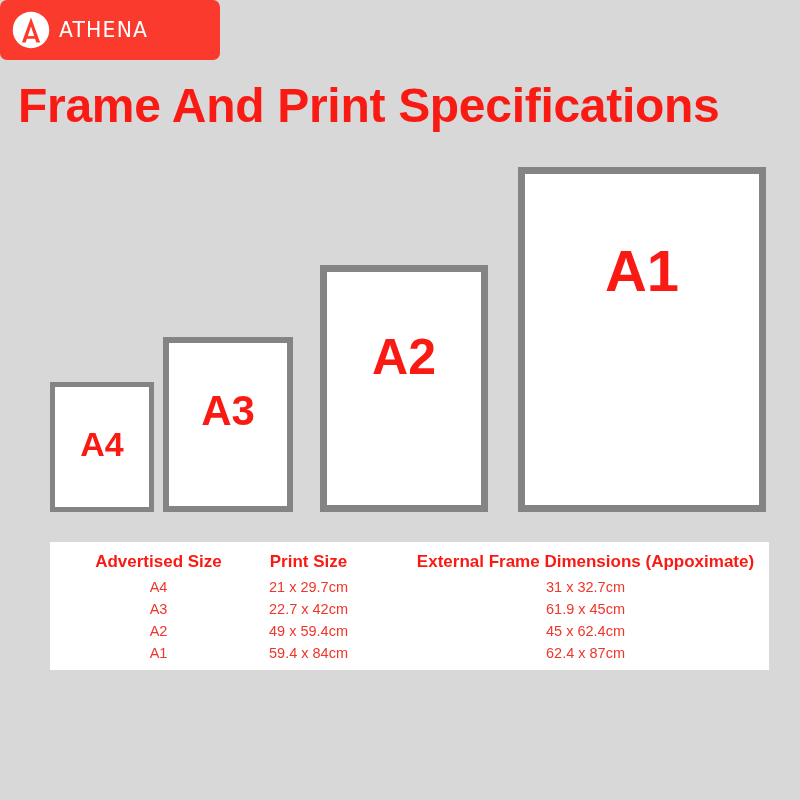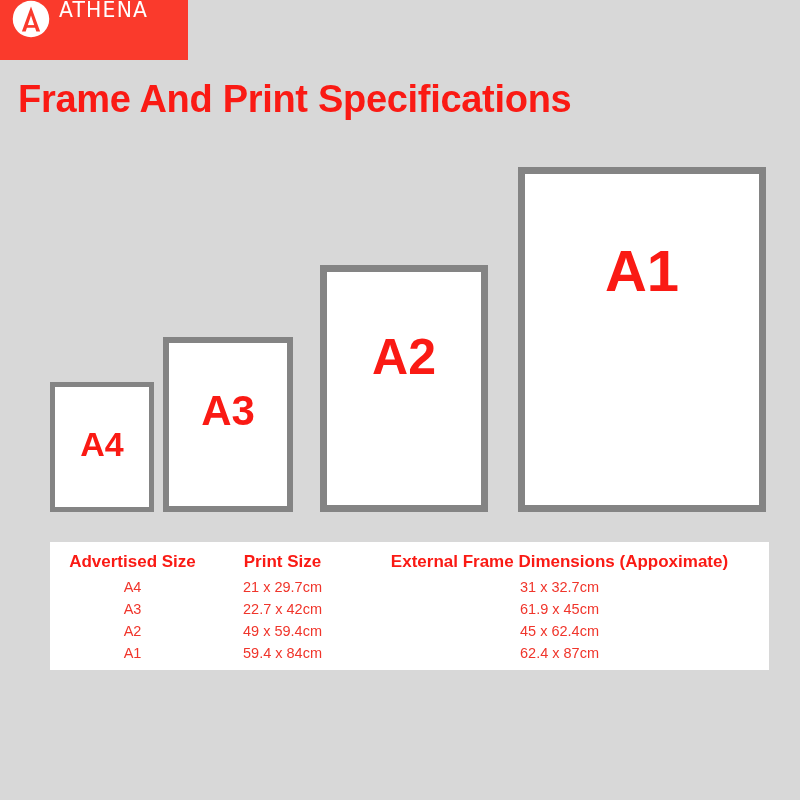--- a/index.html
+++ b/index.html
@@ -13,24 +13,26 @@
     font-family: "Liberation Sans", sans-serif;
     overflow: hidden;
     position: relative;
   }
 
   
   #header-bar {
     position: absolute;
     left: 0;
     top: 0;
-    width: 188px;
+    width: 220px;
     height: 60px;
     background: #fa3a2c;
     display: flex;
+    align-items: center;
+    border-radius: 7px;
   }
   #brand-logo-mark {
     width: 38px;
     height: 38px;
     margin-left: 12px;
     flex: 0 0 auto;
   }
   #brand-wordmark {
     margin-left: 9px;
     color: #ffffff;
@@ -42,21 +44,21 @@
     transform: scaleX(0.97);
     transform-origin: left center;
   }
 
   
   #page-title {
     position: absolute;
     left: 18px;
     top: 78px;
     color: #fa1a14;
-    font-size: 38px;
+    font-size: 48px;
     font-weight: bold;
     letter-spacing: -0.3px;
     white-space: nowrap;
   }
 
   
   #frames-area {
     position: absolute;
     left: 0;
     top: 0;
@@ -130,20 +132,21 @@
     left: 50px;
     top: 542px;
     width: 719px;
     height: 128px;
     background: #ffffff;
   }
   #spec-table table {
     border-collapse: collapse;
     width: 100%;
     table-layout: fixed;
+    margin-left: 26px;
   }
   #spec-table th {
     color: #fa1a14;
     font-size: 17px;
     font-weight: bold;
     padding: 10px 0 4px 0;
     text-align: center;
     white-space: nowrap;
   }
   #spec-table td {

